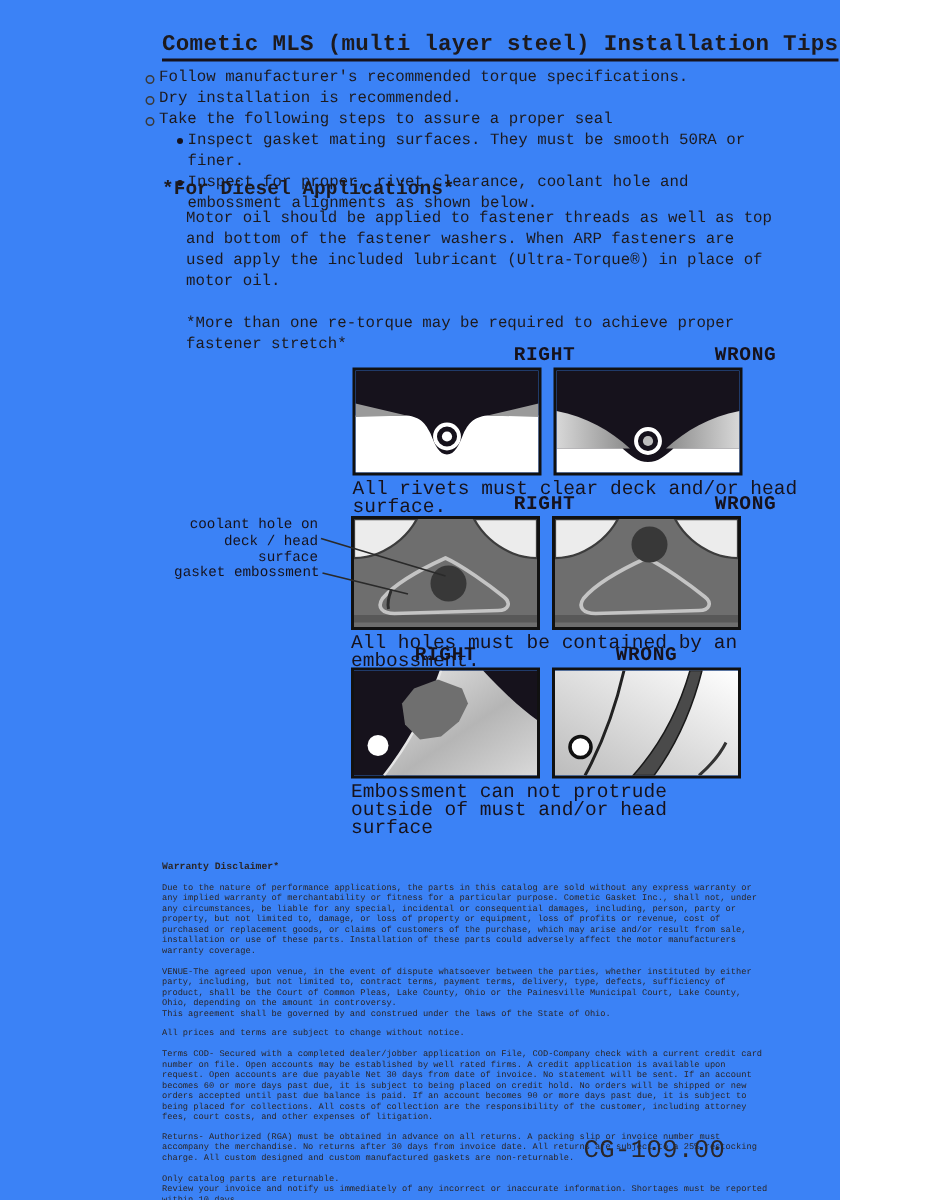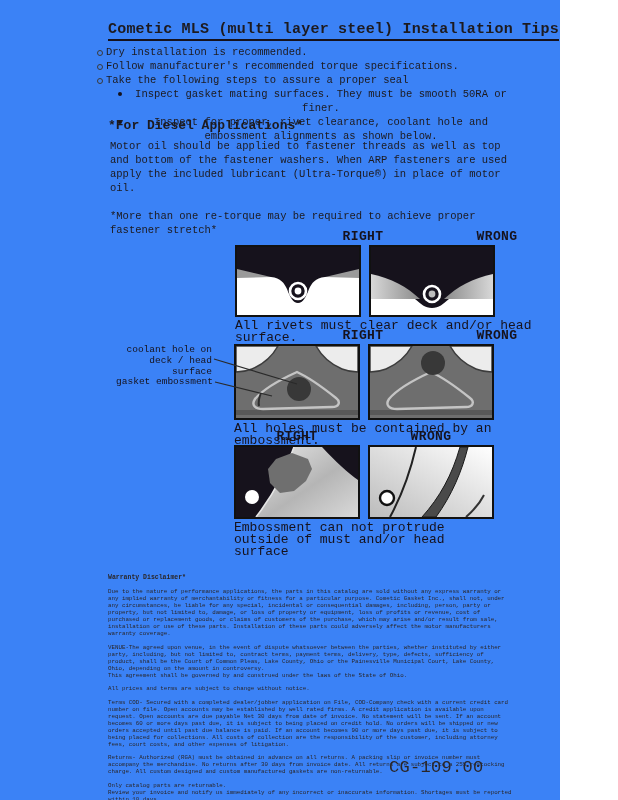--- a/index.html
+++ b/index.html
@@ -7,25 +7,25 @@
     position:relative;width:560px;height:800px;background:#3b82f6;overflow:hidden;
     font-family:Liberation Mono, monospace;color:#1d1a1e;
   }
   .page-title{
     position:absolute;left:108px;top:21px;font-size:15px;font-weight:bold;
     border-bottom:2px solid #16121c;padding-bottom:1px;letter-spacing:.2px;
   }
   .tips{position:absolute;left:97px;top:45px;width:420px;font-size:10.5px;line-height:14px;}
   .tip-row{display:flex;align-items:flex-start;}
   .tip-row .ob{width:4px;height:4px;border:1px solid #3a3a3a;border-radius:50%;margin:4.5px 3px 0 0;flex:none;}
-  .sub{margin-left:21px;text-align:center;}
+  .sub{margin-left:21px;}
   .tip-row .fb{width:4px;height:4px;background:#16121c;border-radius:50%;margin:5px 3px 0 0;flex:none;}
   .diesel{position:absolute;left:108px;top:119px;width:408px;font-size:10.5px;line-height:14px;}
   .diesel-h{font-size:13px;font-weight:bold;margin-bottom:6px;}
-  .diesel p{margin:0 0 14px 2px;}
+  .diesel p{margin:0 0 14px 16px;}
   .figure{position:absolute;}
   .fig-labels{display:flex;gap:8px;margin-bottom:1px;justify-content:flex-end;}
   .fig-labels span{width:126px;text-align:center;font-size:13px;font-weight:bold;letter-spacing:.4px;color:#16121c;}
   .fig-panels{display:flex;gap:8px;}
   .fig-panels svg{display:block;border:2px solid #111;}
   .fig-caption{font-size:13px;line-height:12px;margin-top:3px;color:#16121c;}
   .ann{position:absolute;font-size:9.5px;line-height:11px;text-align:right;color:#16121c;}
   .ann-lines{position:absolute;pointer-events:none;}
   .disclaimer{position:absolute;left:108px;top:574px;width:406px;color:#2a2628;}
   .disclaimer .dh{font-size:6.5px;font-weight:bold;margin-bottom:7px;}
@@ -35,25 +35,25 @@
 </head>
 <body>
 
 <div class="doc">
 
   <div class="page-title">Cometic MLS (multi layer steel) Installation Tips</div>
 
   <div class="tips">
     <div class="tip-row">
       <span class="ob"></span>
-      <span>Dry installation is recommended.</span>
+      <span>Follow manufacturer's recommended torque specifications.</span>
     </div>
     <div class="tip-row">
       <span class="ob"></span>
-      <span>Follow manufacturer's recommended torque specifications.</span>
+      <span>Dry installation is recommended.</span>
     </div>
     <div class="tip-row">
       <span class="ob"></span>
       <span>Take the following steps to assure a proper seal</span>
     </div>
     <div class="tip-row sub">
       <span class="fb"></span>
       <span>Inspect gasket mating surfaces.  They must be smooth 50RA or finer.</span>
     </div>
     <div class="tip-row sub">

